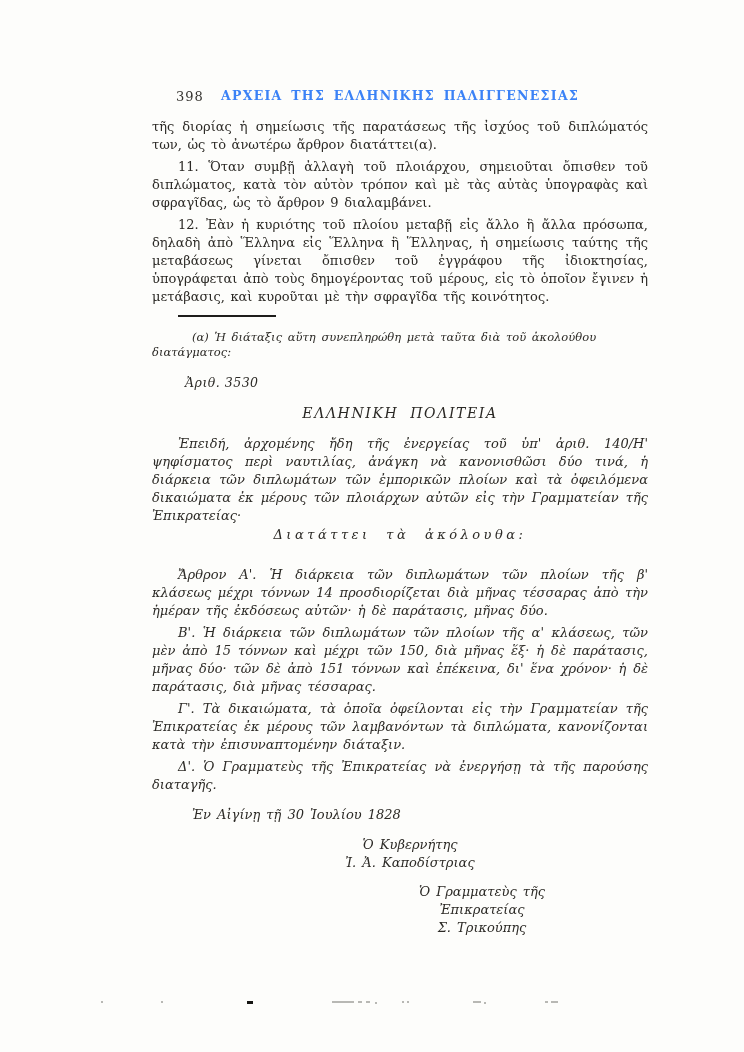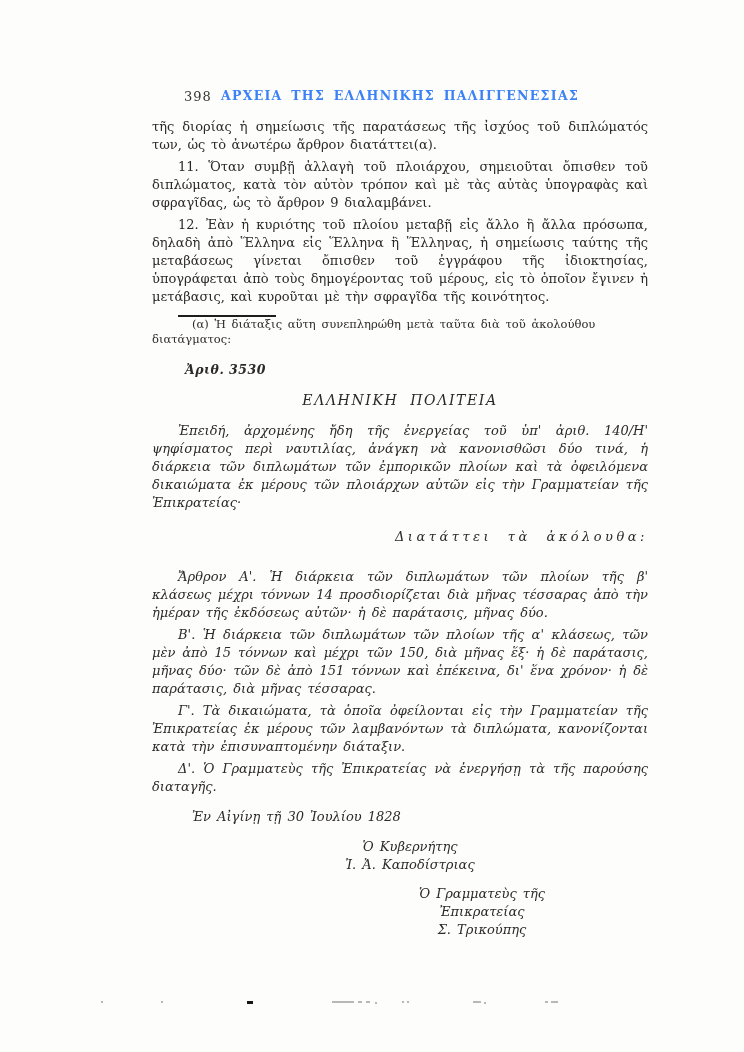--- a/index.html
+++ b/index.html
@@ -7,40 +7,40 @@
   body {
     background:#fdfdfb;
     font-family:"DejaVu Serif", serif;
     color:#2c2a26;
     -webkit-font-smoothing:antialiased;
   }
   .page { position:relative; width:744px; height:1052px; overflow:hidden; background:#fdfdfb; }
   .textblock { position:absolute; left:152px; top:88px; width:496px; }
 
   .header { position:relative; height:17px; }
-  .pagenum { position:absolute; left:32px; top:1px; font-size:13px; letter-spacing:1px; color:#34322e; }
+  .pagenum { position:absolute; left:24px; top:1px; font-size:13px; letter-spacing:1px; color:#34322e; }
   .runtitle { display:block; text-align:center; font-size:12.5px; font-weight:bold; letter-spacing:1.3px; word-spacing:3px; color:#3b82f6; }
 
   p.body { font-size:13px; line-height:18px; text-align:justify; word-spacing:1.5px; }
   .p-cont { margin-top:13px; }
   .indent { text-indent:26px; }
   p.body + p.body { margin-top:4px; }
 
   .fn-divider { margin:9px 0 0 26px; width:98px; height:2px; background:#1e1d1b; }
 
-  .fn-note { font-size:11.5px; line-height:15px; text-indent:40px; word-spacing:2px; }
+  .fn-note { margin-top:13px; font-style:italic; font-size:11.5px; line-height:15px; text-indent:40px; word-spacing:2px; }
 
-  .decree-num { margin:15px 0 0 33px; font-style:italic; font-size:12.5px; letter-spacing:0.5px;font-weight:bold; }
+  .decree-num { margin:15px 0 0 33px; font-style:italic; font-size:12.5px; letter-spacing:0.5px; }
   .decree-h1 { margin-top:15px; text-align:center; font-style:italic; font-size:14px; letter-spacing:1.6px; word-spacing:6px; color:#2a2824; }
   .decree-h2 { margin-top:11px; text-align:center; font-style:italic; font-size:14px; letter-spacing:1.2px; word-spacing:4px; color:#2a2824; }
 
   p.decree { font-style:italic; font-size:13px; line-height:18px; text-align:justify; word-spacing:2px; }
   .preamble { margin-top:14px; }
   .heard { margin-top:2px; }
-  .ordains { margin-top:17px; text-align:right; font-style:italic; font-size:13px; letter-spacing:3.5px; word-spacing:8px; }
+  .ordains { margin-top:2px; text-align:center; font-style:italic; font-size:13px; letter-spacing:3.5px; word-spacing:8px; }
   .article { margin-top:4px; }
   .article-first { margin-top:24px; }
 
   .dateline { margin-top:13px; margin-left:40px; font-style:italic; font-size:13px; word-spacing:2px; }
 
   .sig { font-style:italic; font-size:13px; line-height:18px; text-align:center; width:210px; word-spacing:2px; }
   .sig1 { margin-top:14px; margin-left:153px; }
   .sig2 { margin-top:11px; margin-left:225px; }
 
   .artifact { position:absolute; display:block; background:#b8b8b4; }

